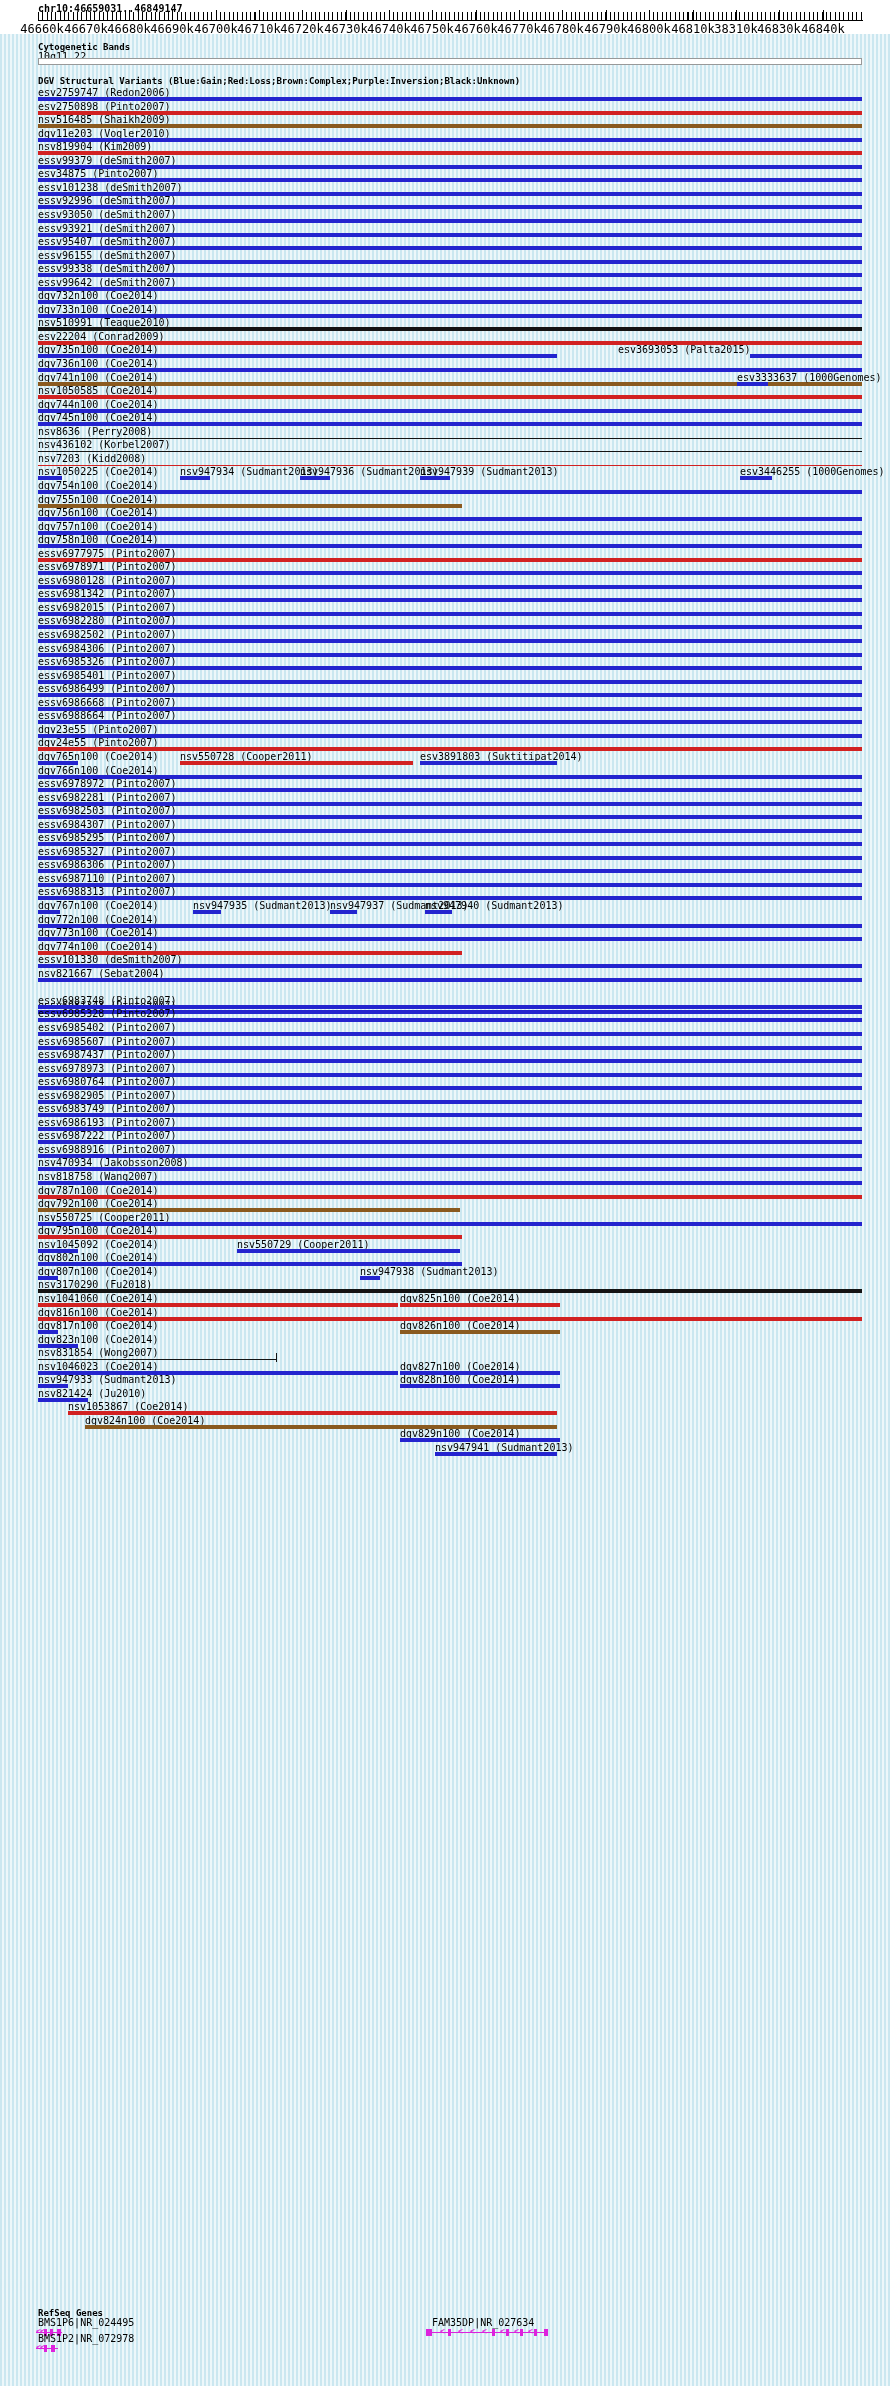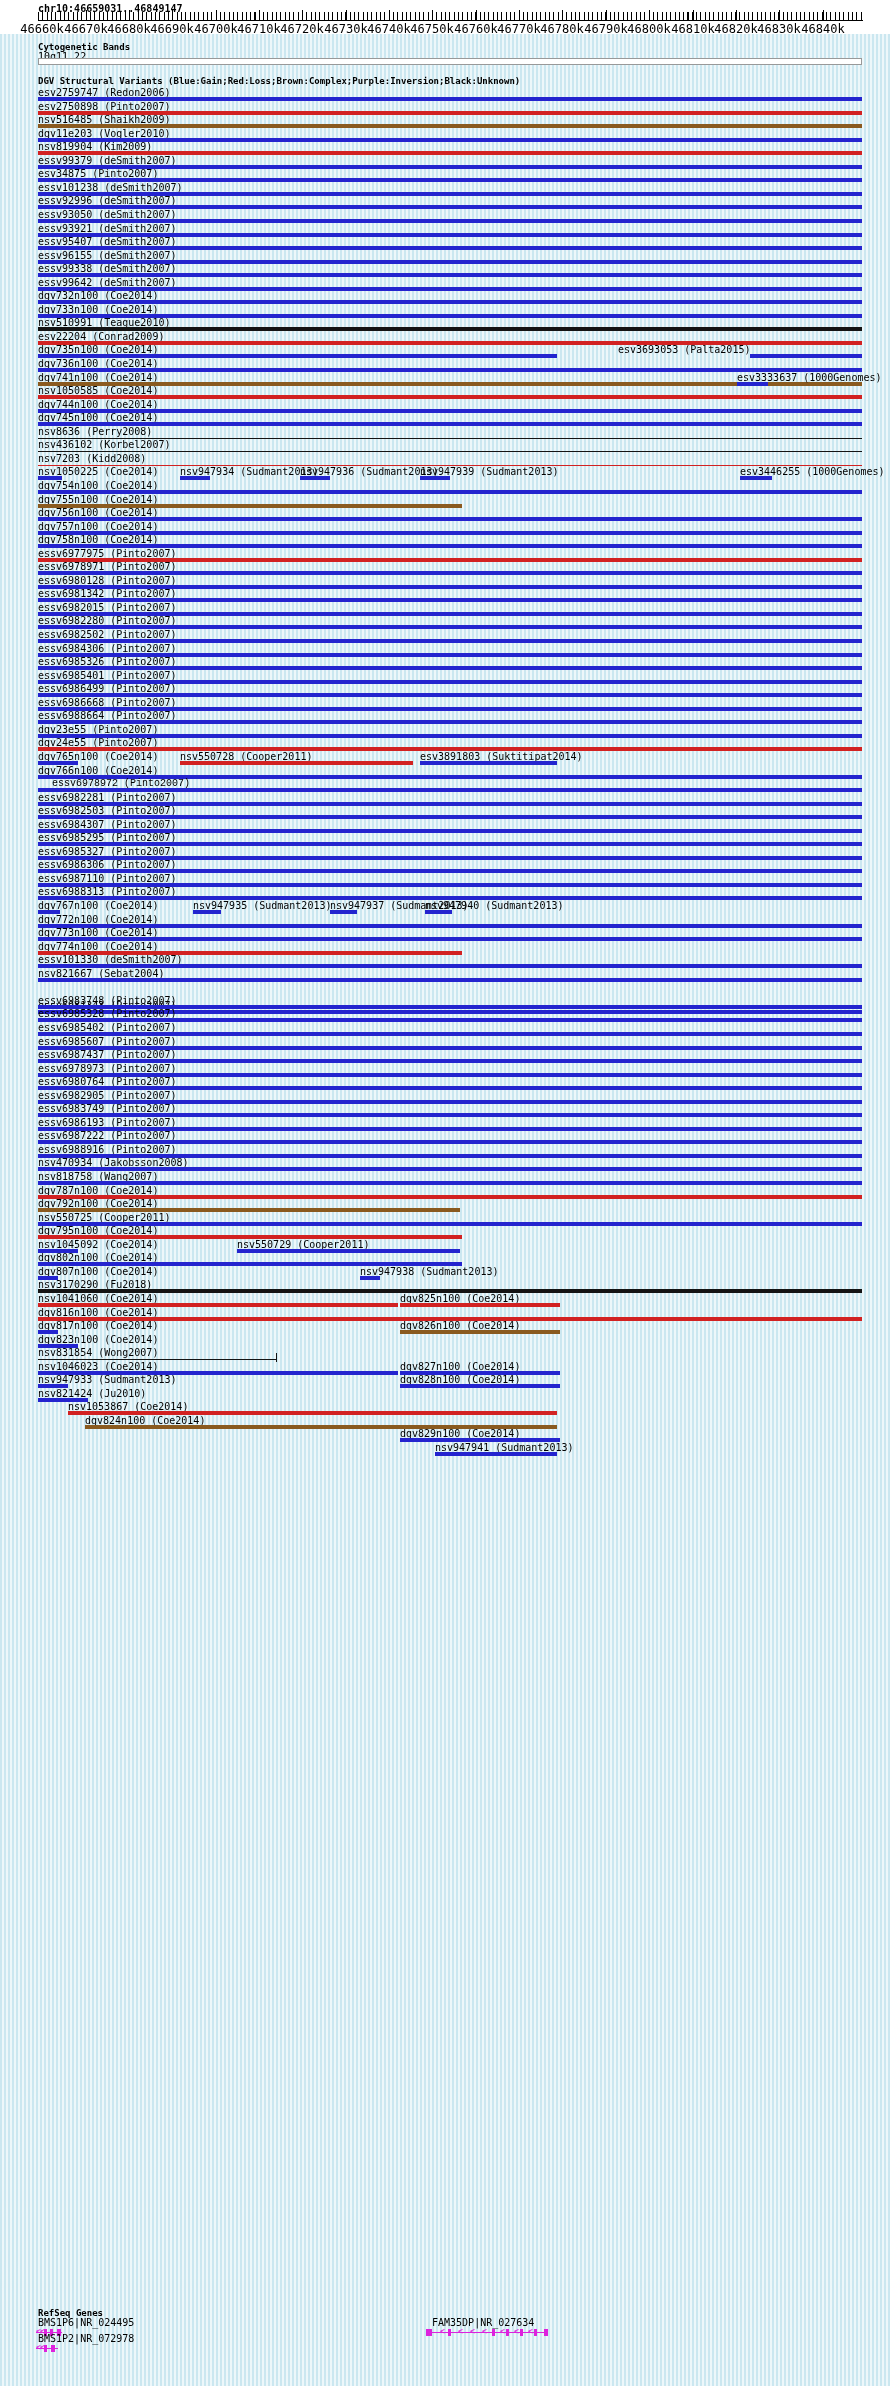--- a/index.html
+++ b/index.html
@@ -63,21 +63,21 @@
         <div class="tick-label" style="left: 519px;">46770k</div>
         <div class="major-tick" style="left: 562px;"></div>
         <div class="tick-label" style="left: 562px;">46780k</div>
         <div class="major-tick" style="left: 606px;"></div>
         <div class="tick-label" style="left: 606px;">46790k</div>
         <div class="major-tick" style="left: 649px;"></div>
         <div class="tick-label" style="left: 649px;">46800k</div>
         <div class="major-tick" style="left: 693px;"></div>
         <div class="tick-label" style="left: 693px;">46810k</div>
         <div class="major-tick" style="left: 736px;"></div>
-        <div class="tick-label" style="left: 736px;">46820k</div>
+        <div class="tick-label" style="left: 736px;">38310k</div>
         <div class="major-tick" style="left: 779px;"></div>
         <div class="tick-label" style="left: 779px;">46830k</div>
         <div class="major-tick" style="left: 823px;"></div>
         <div class="tick-label" style="left: 823px;">46840k</div>
       </div>
   </div>
 
   <div class="sec-title" style="top:42px">Cytogenetic Bands</div>
   <div class="plain-label" style="top:51px;left:38px">10q11.22</div>
   <div class="cytoband-bar"></div>
@@ -298,21 +298,21 @@
         <div class="flabel" style="left: 180px;">nsv550728 (Cooper2011)</div>
         <div class="fbar" style="left: 180px; width: 233px; height: 4px; top: 9px; background: rgb(210, 34, 34);"></div>
         <div class="flabel" style="left: 420px;">esv3891803 (Suktitipat2014)</div>
         <div class="fbar" style="left: 420px; width: 137px; height: 4px; top: 9px; background: rgb(36, 36, 207);"></div>
       </div>
       <div class="vrow" style="top: 765.5px;">
         <div class="flabel" style="left: 38px;">dgv766n100 (Coe2014)</div>
         <div class="fbar" style="left: 38px; width: 824px; height: 4px; top: 9px; background: rgb(36, 36, 207);"></div>
       </div>
       <div class="vrow" style="top: 779.05px;">
-        <div class="flabel" style="left: 52px; font-family: Liberation Mono, monospace;">essv6978972 (Pinto2007)</div>
+        <div class="flabel" style="left: 38px;">essv6978972 (Pinto2007)</div>
         <div class="fbar" style="left: 38px; width: 824px; height: 4px; top: 9px; background: rgb(36, 36, 207);"></div>
       </div>
       <div class="vrow" style="top: 792.6px;">
         <div class="flabel" style="left: 38px;">essv6982281 (Pinto2007)</div>
         <div class="fbar" style="left: 38px; width: 824px; height: 4px; top: 9px; background: rgb(36, 36, 207);"></div>
       </div>
       <div class="vrow" style="top: 806.15px;">
         <div class="flabel" style="left: 38px;">essv6982503 (Pinto2007)</div>
         <div class="fbar" style="left: 38px; width: 824px; height: 4px; top: 9px; background: rgb(36, 36, 207);"></div>
       </div>

